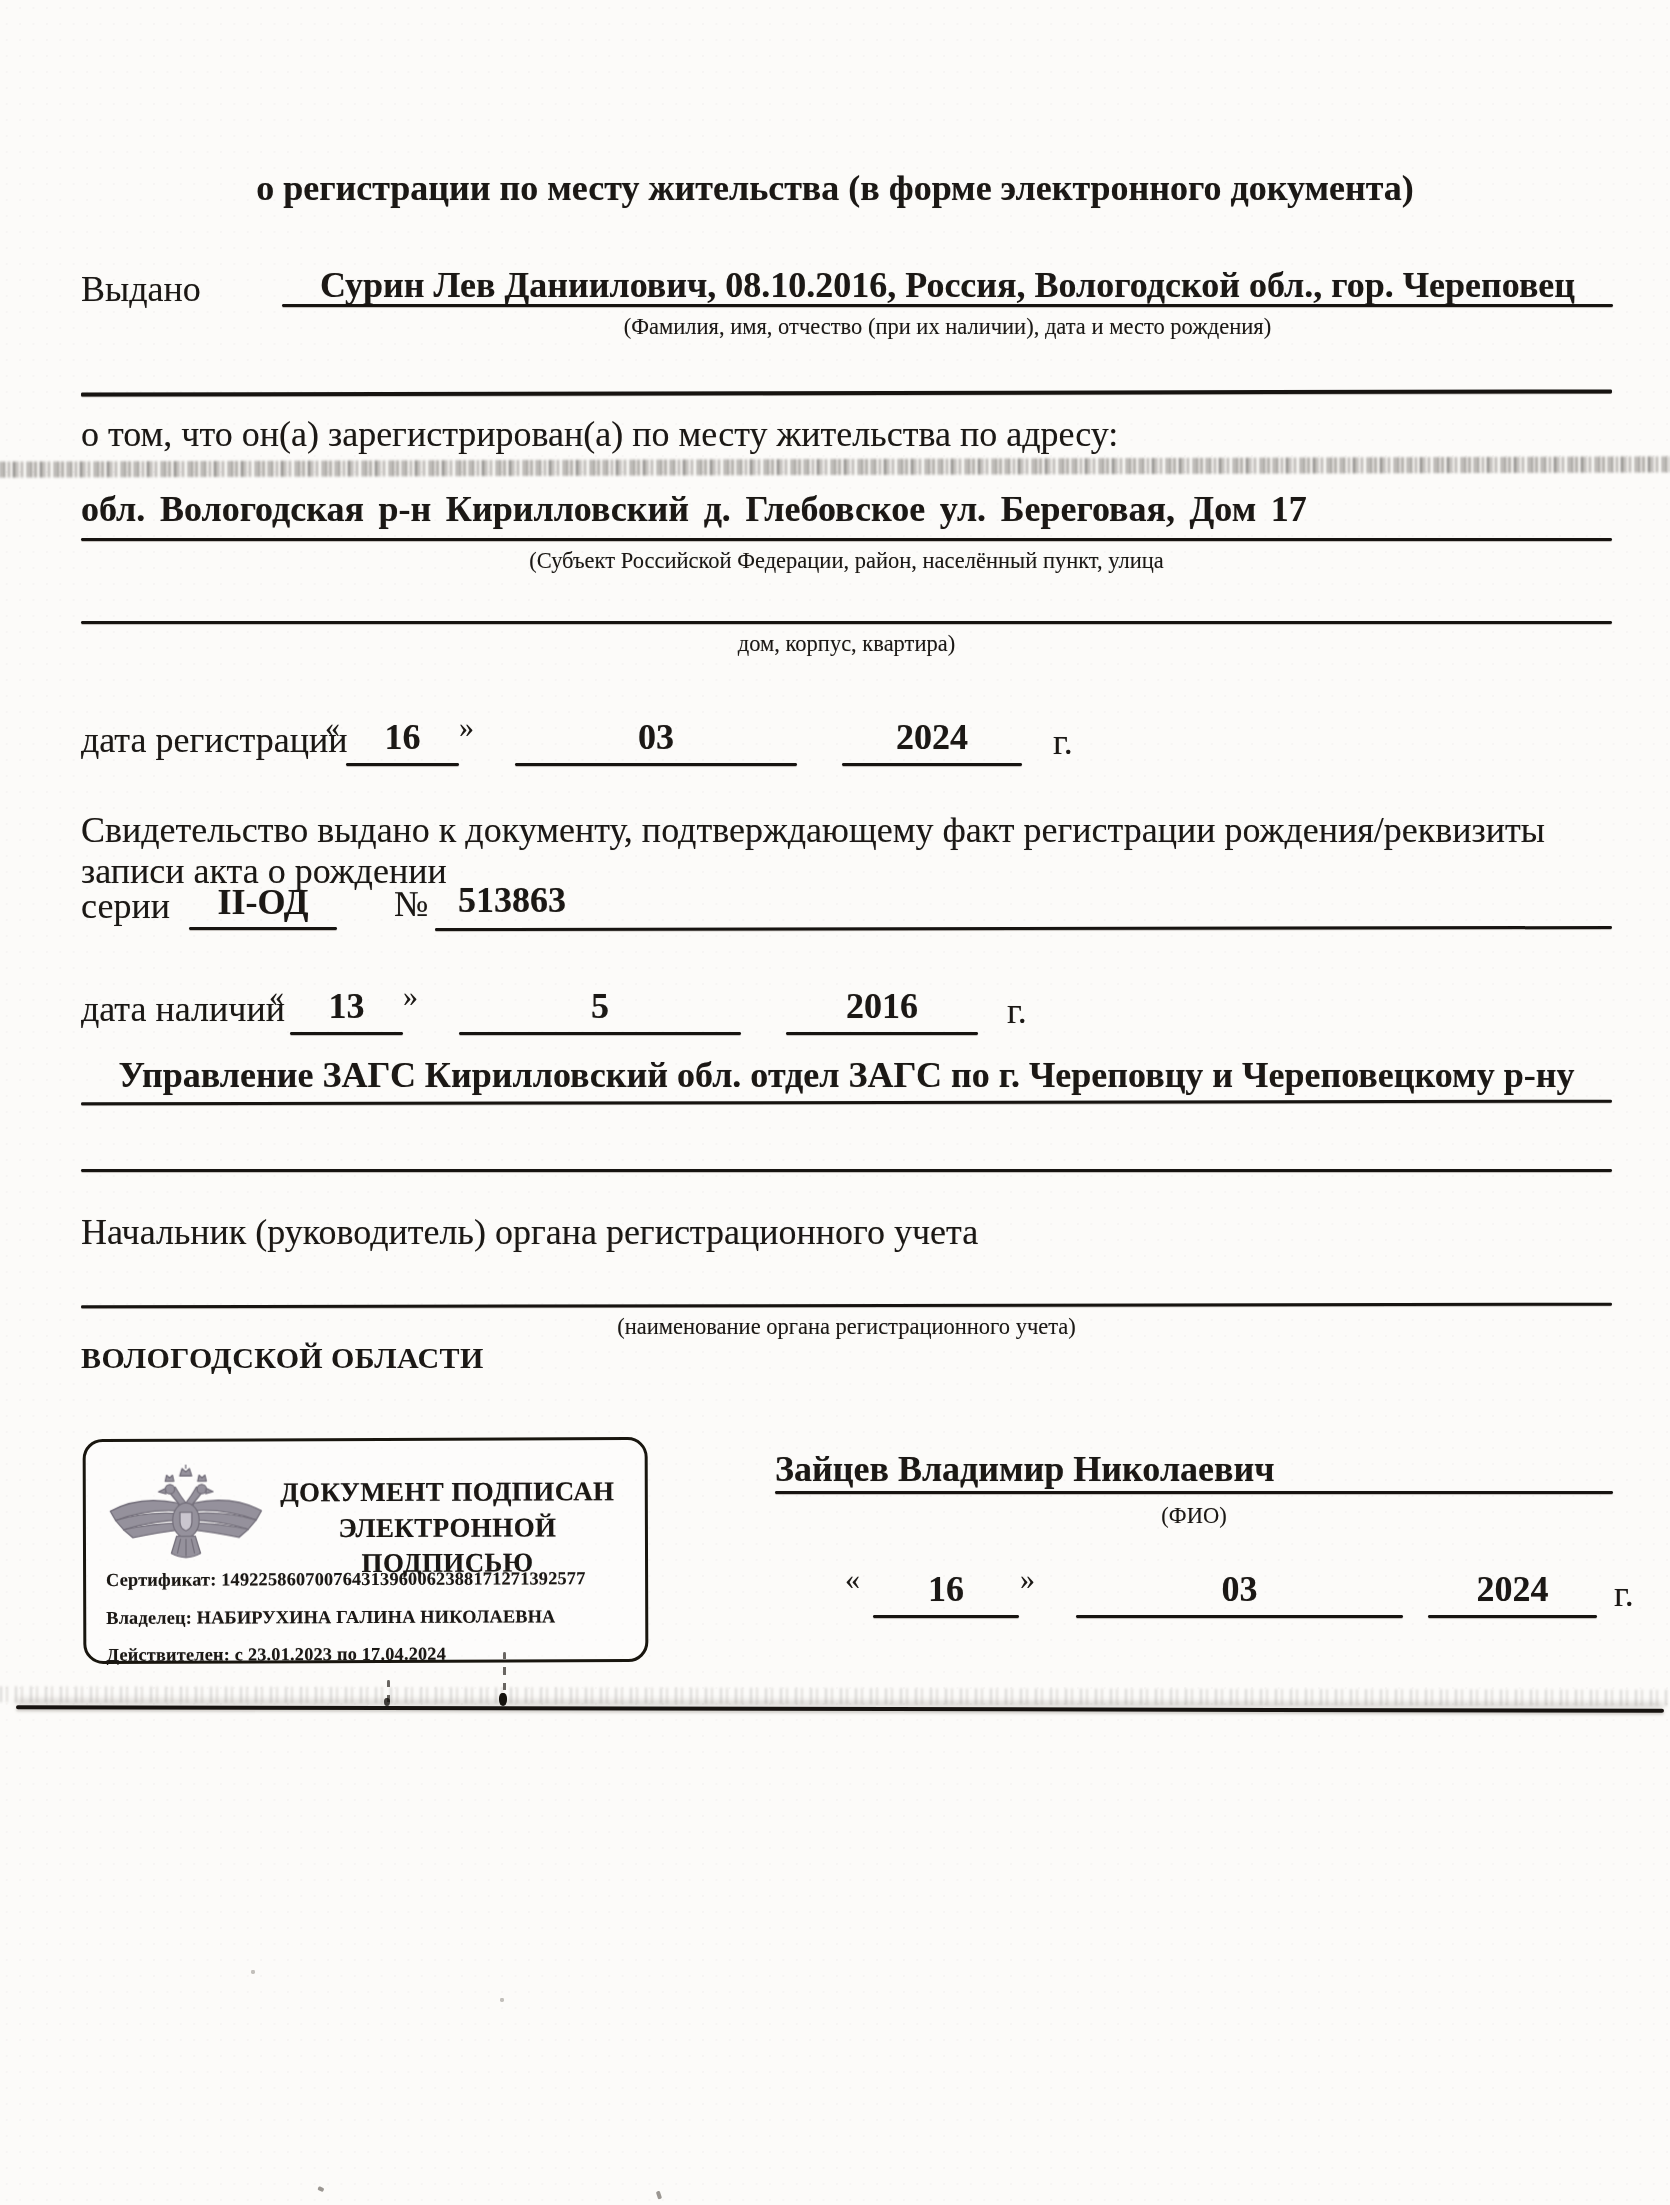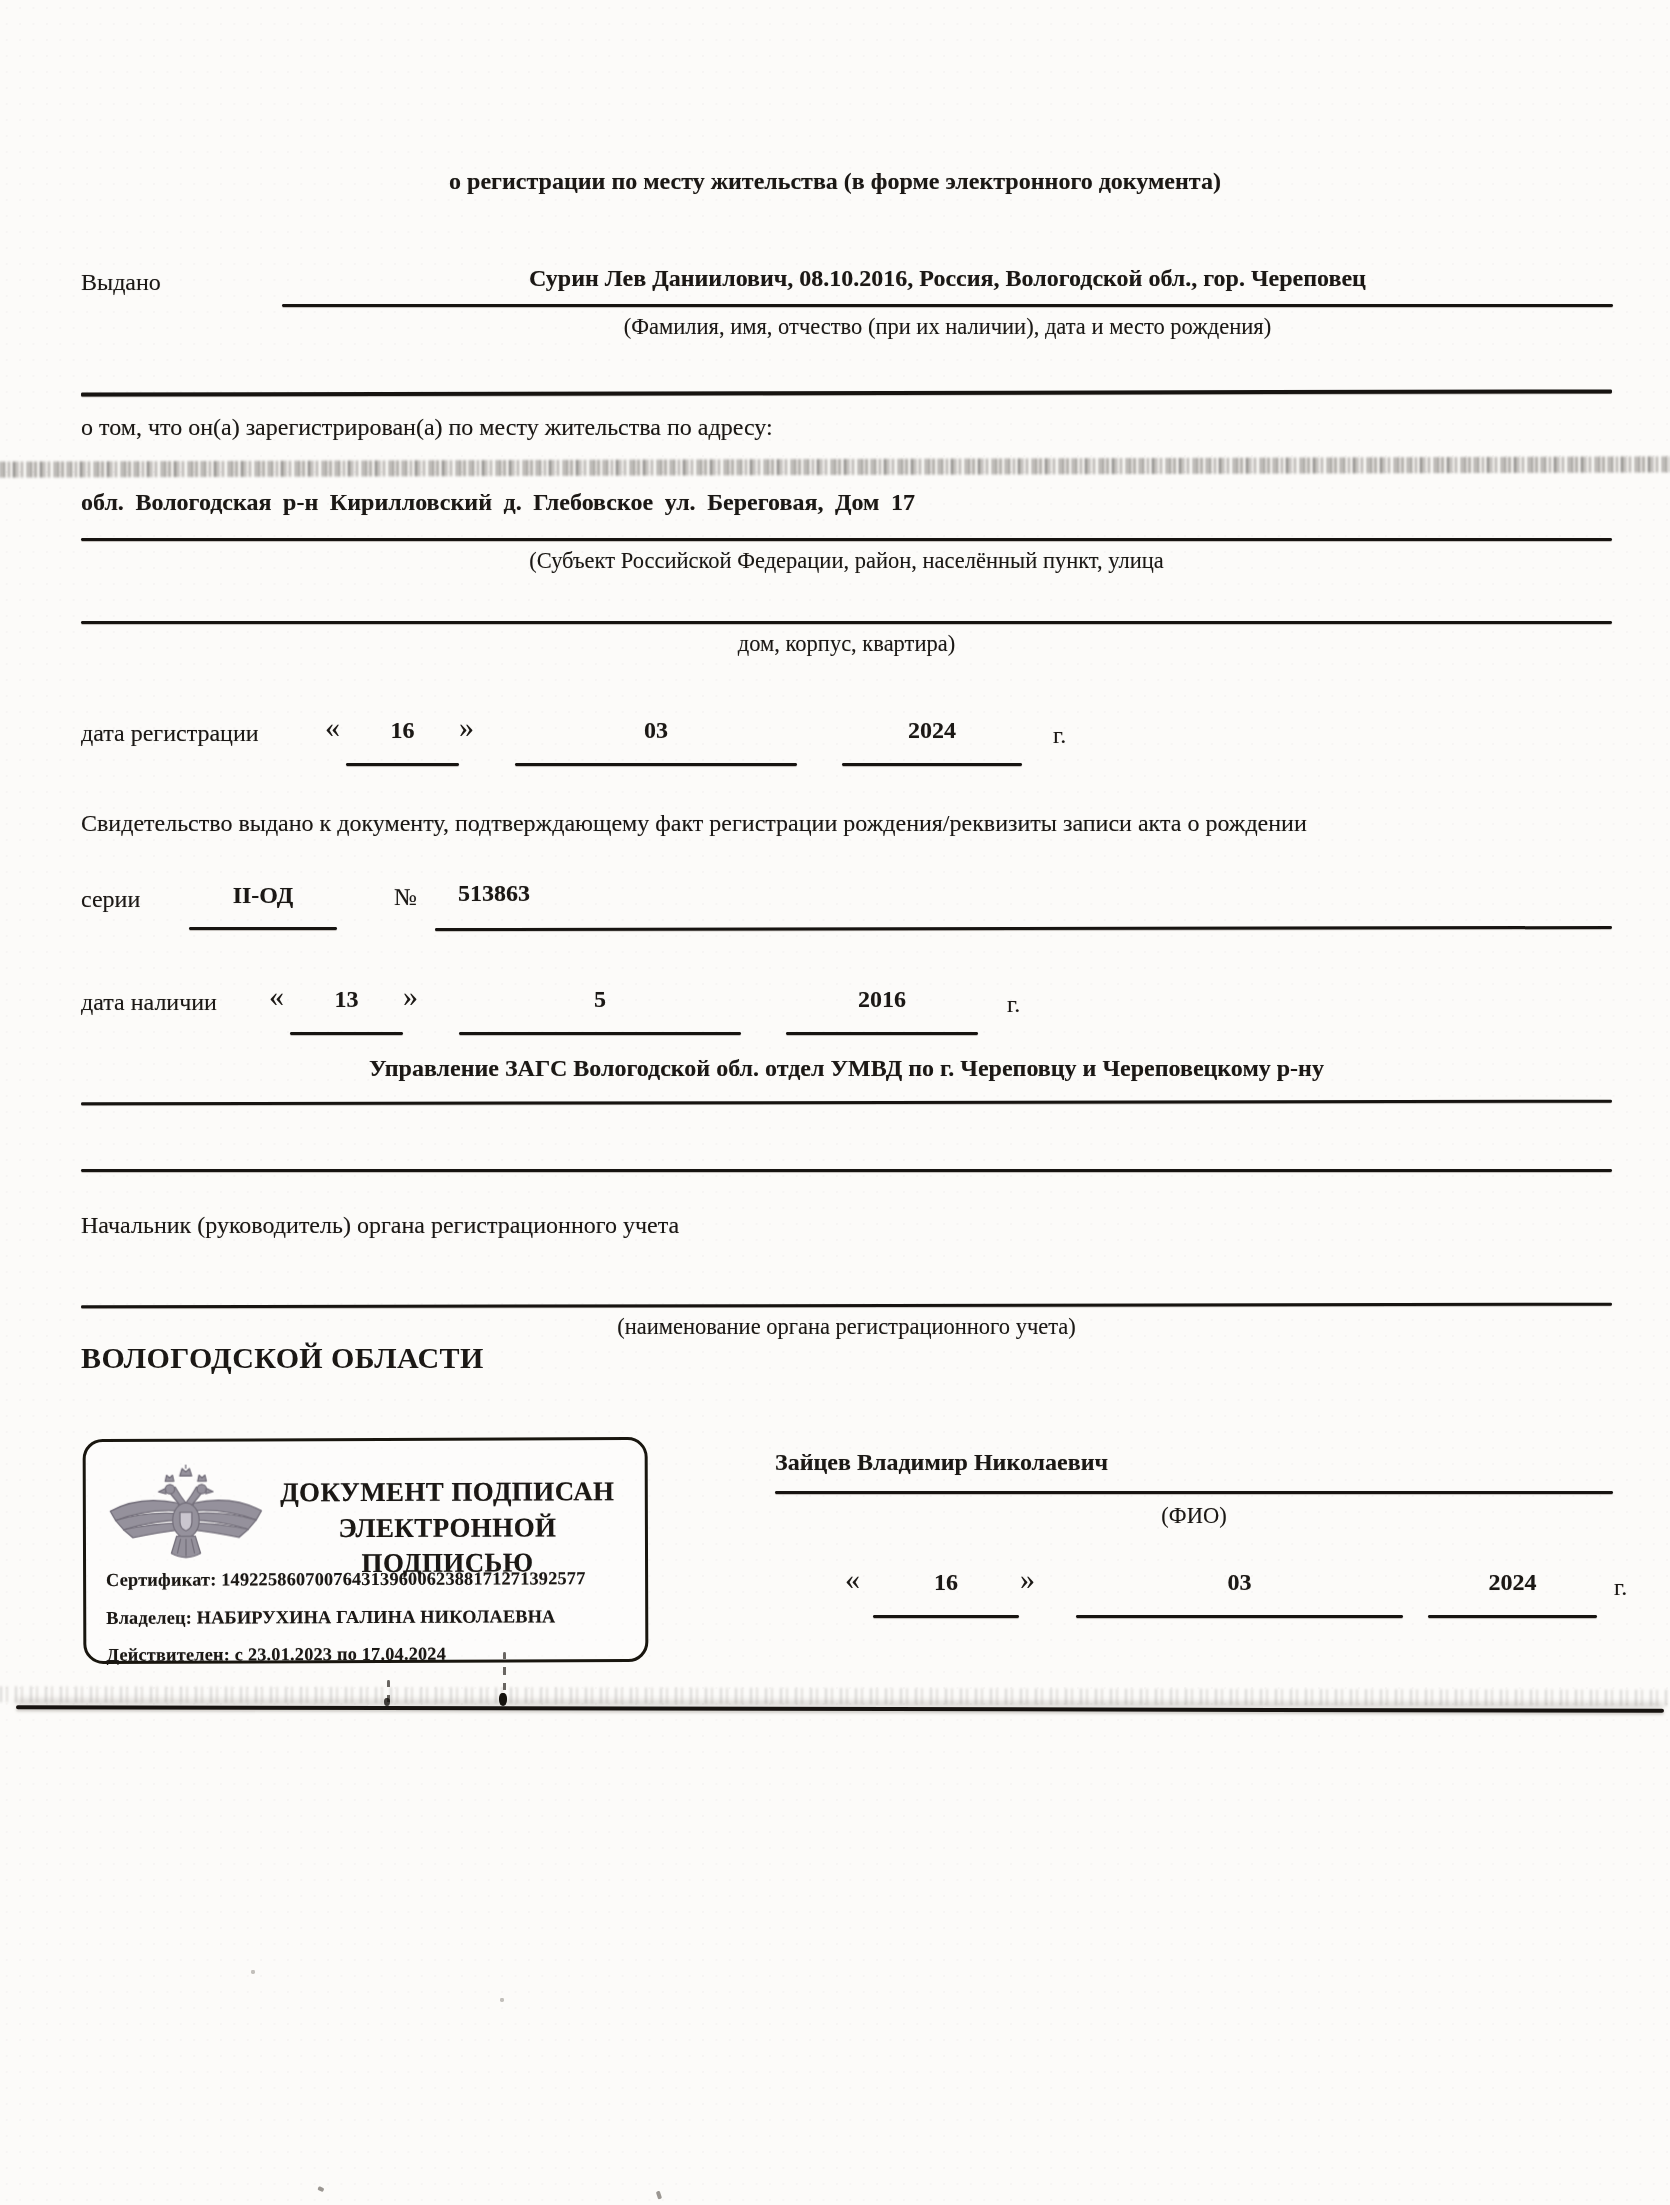--- a/index.html
+++ b/index.html
@@ -15,21 +15,21 @@
     color:var(--ink);
     overflow:hidden;
   }
   .page{
     position:relative;width:1670px;height:2205px;
     background:var(--paper);
     background-image:radial-gradient(rgba(140,128,140,.05) 0.7px, transparent 1px);
     background-size:13.4px 16px;
   }
   .abs{position:absolute;}
-  .t{font-size:24px;line-height:1.15;text-shadow:0 0 0.7px rgba(20,15,10,.38);}
+  .t{font-size:36px;line-height:1.15;text-shadow:0 0 0.7px rgba(20,15,10,.38);}
   .b{font-weight:bold;}
   .cap{font-size:22.5px;text-shadow:0 0 0.7px rgba(20,15,10,.3);}
   .ctr{text-align:center;}
   .rule{position:absolute;height:2.8px;background:var(--rule);border-radius:1.4px;box-shadow:0 0.7px 0.7px rgba(40,30,20,.35);}
   .rule.thick{height:3.5px;}
   .title{font-size:32px;font-weight:bold;letter-spacing:0.7px;}
   .u-num{display:inline-block;border-bottom:2.8px solid var(--rule);padding:0 7px 4.2px 7px;margin-left:10px;}
   .caps{font-size:30px;font-weight:bold;letter-spacing:0.4px;}
   .quote{font-size:30px;}
   .noise-band{
@@ -113,21 +113,21 @@
   <div class="abs t quote" style="left:269px;top:979px;">«</div>
   <div class="abs t b ctr" style="left:290px;top:986px;width:113px;">13</div>
   <div class="abs t quote" style="left:403px;top:979px;">»</div>
   <div class="abs t b ctr" style="left:459px;top:986px;width:282px;">5</div>
   <div class="abs t b ctr" style="left:786px;top:986px;width:192px;">2016</div>
   <div class="abs t" style="left:1007px;top:991px;">г.</div>
   <div class="rule" style="left:290px;top:1032px;width:113px;"></div>
   <div class="rule" style="left:459px;top:1032px;width:282px;"></div>
   <div class="rule" style="left:786px;top:1032px;width:192px;"></div>
 
-  <div class="abs t b ctr" style="left:81px;top:1055px;width:1531px;">Управление ЗАГС Вологодской обл. отдел УМВД по г. Череповцу и Череповецкому р-ну</div>
+  <div class="abs t b ctr" style="left:81px;top:1055px;width:1531px;">Управление ЗАГС Кирилловский обл. отдел ЗАГС по г. Череповцу и Череповецкому р-ну</div>
   <div class="rule" style="left:81px;top:1101px;width:1531px;transform:rotate(-.1deg);"></div>
 
   <div class="rule" style="left:81px;top:1169px;width:1531px;"></div>
 
   <div class="abs t" style="left:81px;top:1212px;">Начальник (руководитель) органа регистрационного учета</div>
   <div class="rule" style="left:81px;top:1304px;width:1531px;transform:rotate(-.1deg);"></div>
   <div class="abs cap ctr" style="left:81px;top:1314px;width:1531px;">(наименование органа регистрационного учета)</div>
   <div class="abs caps" style="left:81px;top:1341px;">ВОЛОГОДСКОЙ ОБЛАСТИ</div>
 
   <div class="stamp" style="left:83px;top:1438px;width:565px;height:225px;">

